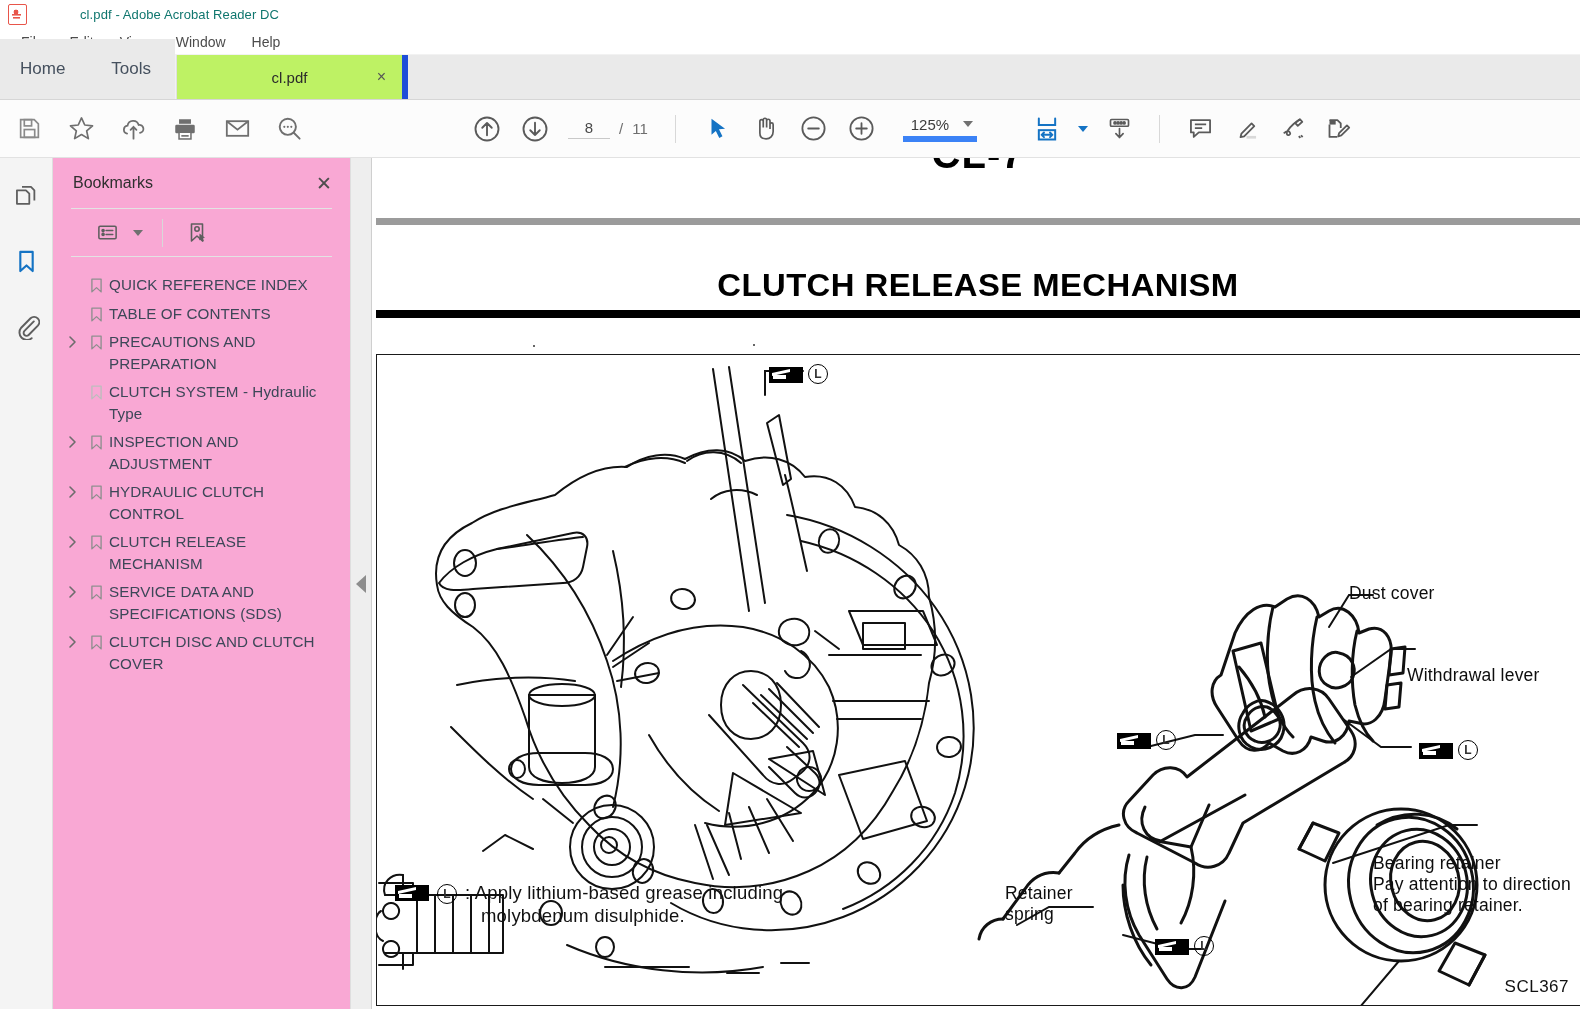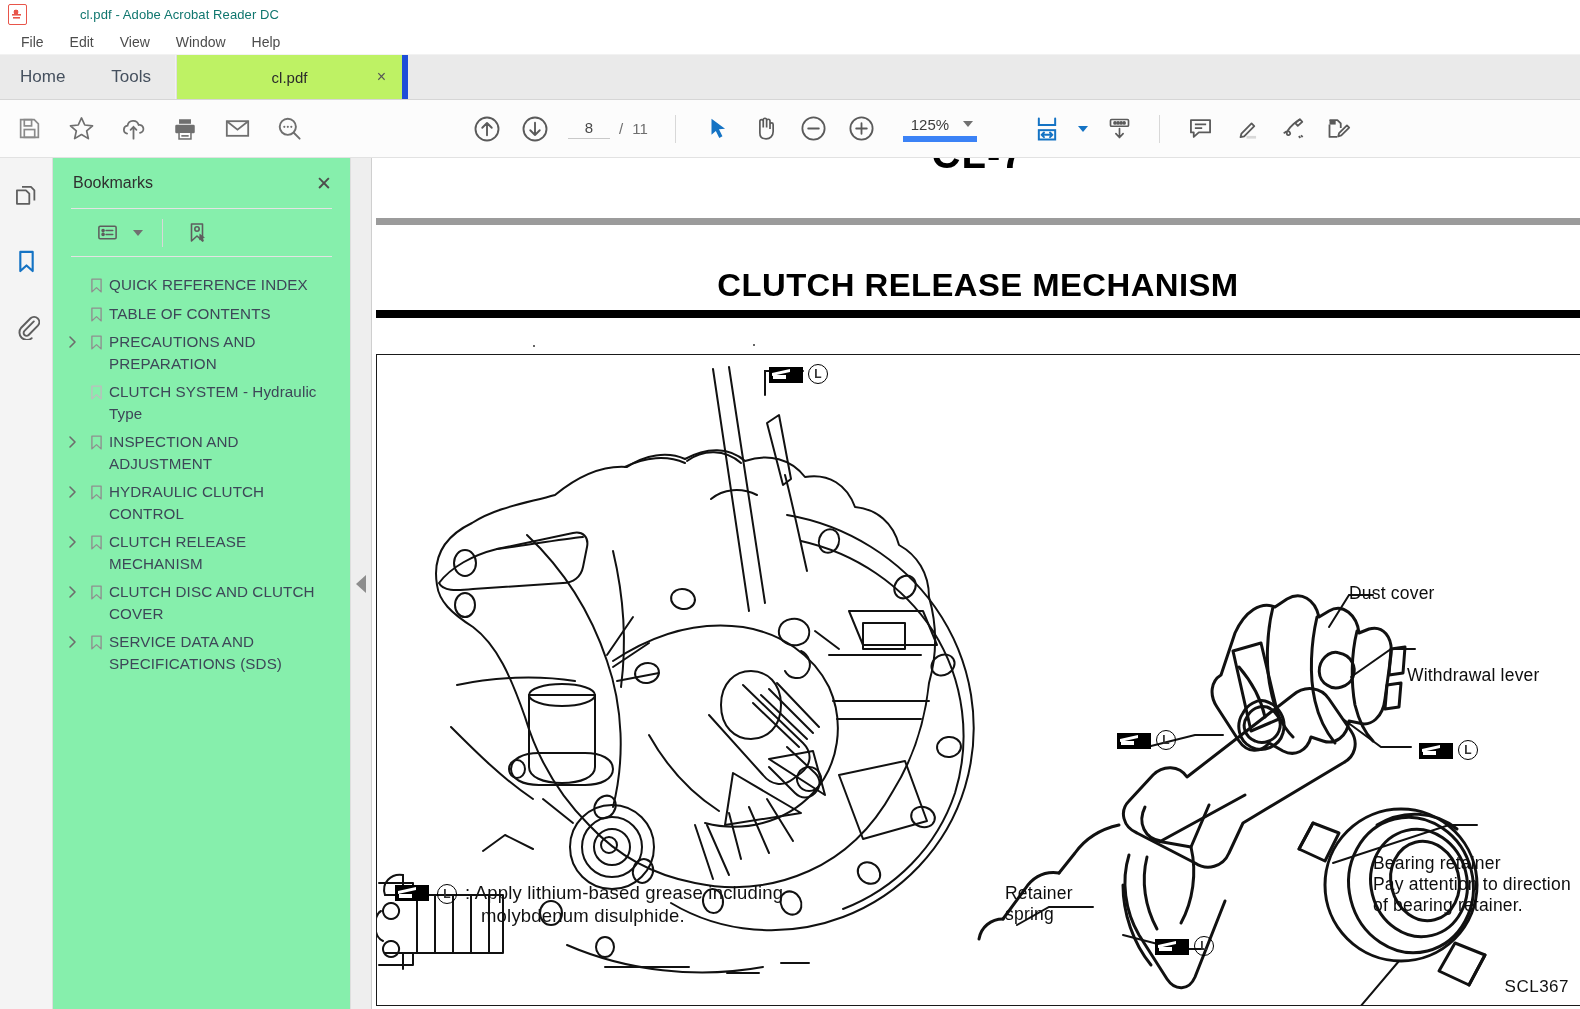--- a/index.html
+++ b/index.html
@@ -18,21 +18,21 @@
        linear-gradient(#e8554a,#e8554a) 0 6px/9px 1.6px no-repeat,
        linear-gradient(#e8554a,#e8554a) 1px 9px/7px 1.6px no-repeat;}
   .title-text{font-size:13px;color:#0f766e;letter-spacing:0.1px;margin-left:44px;}
   
   .menubar{height:25px;display:flex;align-items:center;padding-left:8px;gap:0px;background:#fff;}
   .menu-item{font-size:14px;color:#4c4c4c;padding:2px 13px;cursor:default;}
   
   .tabstrip{height:45px;background:#f2f2f2;display:flex;align-items:flex-end;
             border-bottom:1px solid #d6d6d6;position:relative;}
   .tab-home,.tab-tools{height:44px;display:flex;align-items:center;justify-content:center;
-            font-size:17px;color:#45505e;padding:0 24px;background:#eaeaea;}
+            font-size:17px;color:#45505e;padding:8px 24px;background:#eaeaea;}
   .tab-home{padding-left:20px;padding-right:22px;}
   .doc-tab{height:44px;width:225px;background:#bef264;display:flex;align-items:center;
            justify-content:center;position:relative;border-left:1px solid #e0e0e0;border-right:6px solid #1d4ed8;}
   .doc-tab .label{font-size:15px;color:#2b2b2b;}
   .doc-tab .closebtn{position:absolute;right:16px;top:50%;transform:translateY(-50%);
            font-size:16px;color:#555;line-height:1;cursor:pointer;}
   .tab-rest{flex:1;background:#eaeaea;height:44px;}
   .tab-gap{width:1px;background:#f2f2f2;height:44px;}
   
   .toolbar{height:57px;background:#fcfcfc;border-bottom:1px solid #e2e2e2;
@@ -48,21 +48,21 @@
   .pagetot{color:#6e6e6e;}
   .zoombox{display:flex;align-items:center;gap:14px;border-bottom:6px solid #3b82f6;padding:0 4px 3px 8px;margin-left:8px;}
   .zoomval{font-size:15px;color:#3c3c3c;}
   .caret{width:0;height:0;border-left:5px solid transparent;border-right:5px solid transparent;border-top:6px solid #707070;}
   .caret.blue{border-top-color:#1473c4;}
   
   .workspace{display:flex;height:852px;}
   .railbar{width:52px;background:#f4f4f4;border-right:1px solid #dedede;
            display:flex;flex-direction:column;align-items:center;padding-top:22px;gap:33px;}
   .rail-ic{width:32px;height:32px;display:flex;align-items:center;justify-content:center;cursor:pointer;}
-  .bmpanel{width:297px;background:#86efac;border-right:1px solid #dedede;display:flex;flex-direction:column;}
+  .bmpanel{width:297px;background:#f9a8d4;border-right:1px solid #dedede;display:flex;flex-direction:column;}
   .bm-head{height:50px;display:flex;align-items:center;padding:0 18px 0 20px;}
   .bm-title{font-size:16px;color:#2f2f2f;flex:1;}
   .bm-x{font-size:19px;color:#4d4d4d;cursor:pointer;line-height:1;}
   .bm-tools{height:47px;display:flex;align-items:center;gap:10px;padding:0 20px;
             border-top:1px solid #e3e3e3;border-bottom:1px solid #e3e3e3;margin:0 18px;}
   .bm-list{padding:14px 10px 0 8px;overflow:hidden;}
   .bm-row{display:flex;align-items:flex-start;padding:3px 0 4px 0;cursor:pointer;}
   .bm-arrow{width:22px;flex:none;display:flex;justify-content:center;padding-top:4px;}
   .bm-bkic{width:26px;flex:none;display:flex;justify-content:center;padding-top:2px;}
   .bm-label{font-size:15.2px;color:#3d4758;line-height:21.5px;letter-spacing:0.1px;}
@@ -398,34 +398,34 @@
         <span class="bm-arrow">
           <svg width="11" height="14" viewBox="0 0 10 14" fill="none" stroke="#6d6d6d" stroke-width="1.6" stroke-linecap="round" stroke-linejoin="round">
               <path d="M2.5 2l5 5-5 5"></path>
             </svg>
         </span>
         <span class="bm-bkic">
           <svg width="17" height="19" viewBox="0 0 24 24" fill="none" stroke="#8f8f8f" stroke-width="1.9" stroke-linejoin="round">
               <path d="M5.5 3h13v18l-6.5-6-6.5 6z"></path>
             </svg>
         </span>
-        <span class="bm-label">CLUTCH DISC AND CLUTCH COVER</span>
+        <span class="bm-label">SERVICE DATA AND SPECIFICATIONS (SDS)</span>
       </div>
       <div class="bm-row">
         <span class="bm-arrow">
           <svg width="11" height="14" viewBox="0 0 10 14" fill="none" stroke="#6d6d6d" stroke-width="1.6" stroke-linecap="round" stroke-linejoin="round">
               <path d="M2.5 2l5 5-5 5"></path>
             </svg>
         </span>
         <span class="bm-bkic">
           <svg width="17" height="19" viewBox="0 0 24 24" fill="none" stroke="#8f8f8f" stroke-width="1.9" stroke-linejoin="round">
               <path d="M5.5 3h13v18l-6.5-6-6.5 6z"></path>
             </svg>
         </span>
-        <span class="bm-label">SERVICE DATA AND SPECIFICATIONS (SDS)</span>
+        <span class="bm-label">CLUTCH DISC AND CLUTCH COVER</span>
       </div>
     </div>
   </div>
 
   <div class="splitter">
     <div class="split-tri"></div>
   </div>
 
   <div class="docarea">
     <div class="page">

